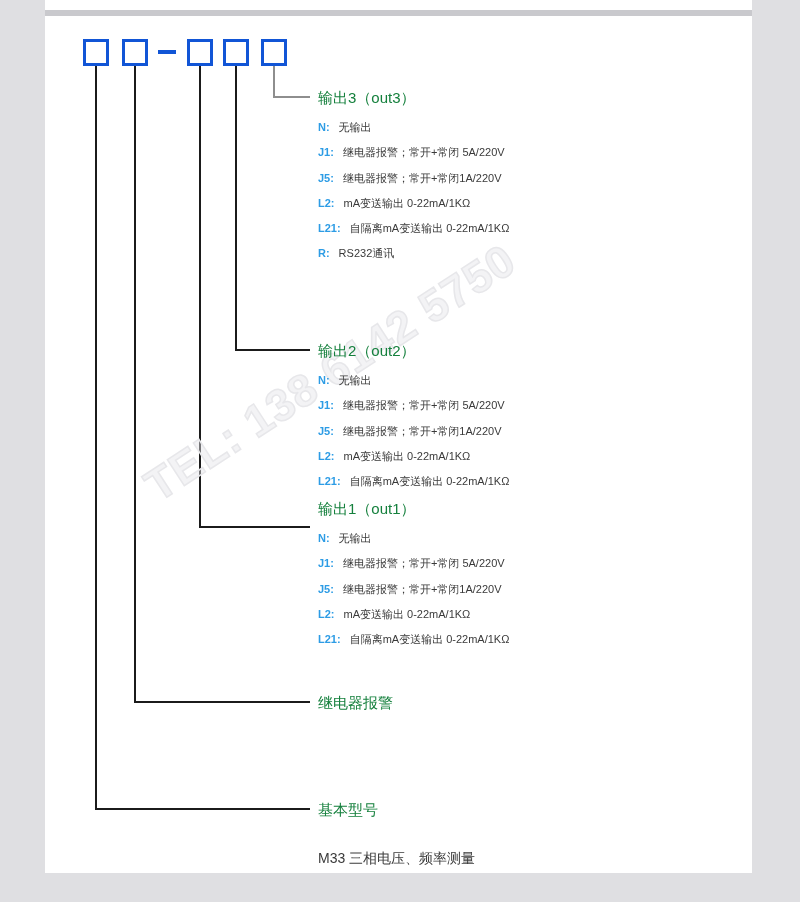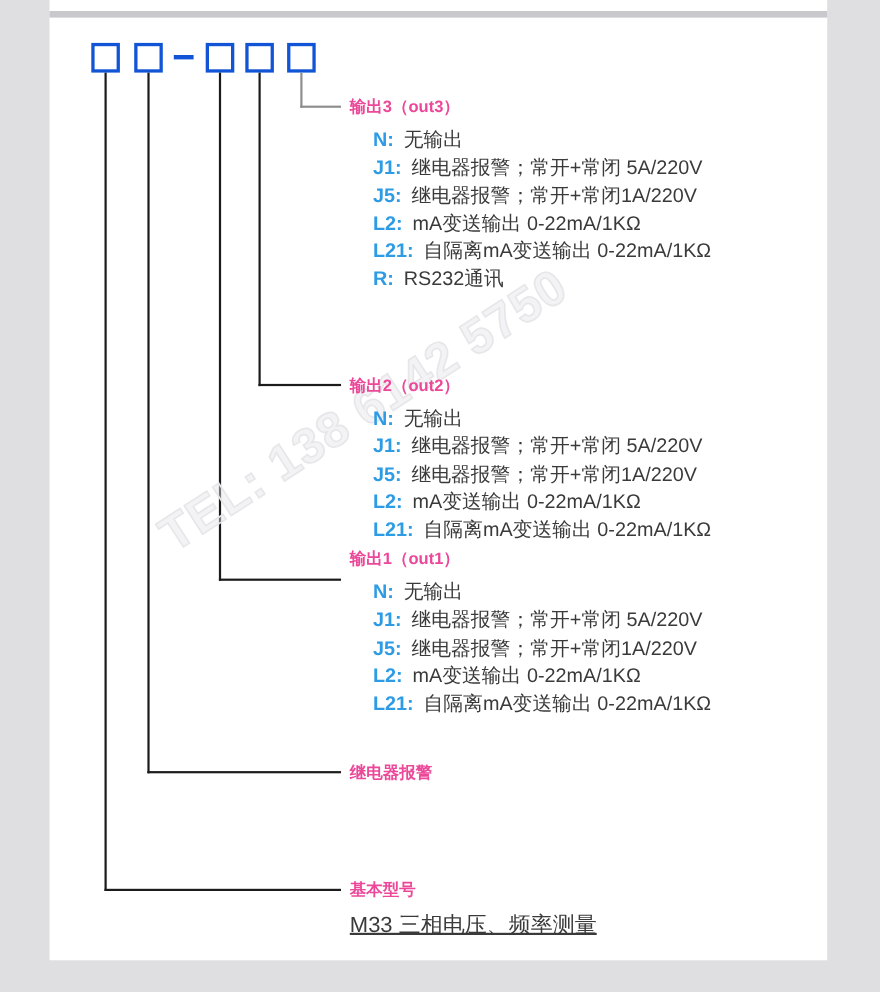--- a/index.html
+++ b/index.html
@@ -32,33 +32,32 @@
     width:18px; height:4px;
     background:#1155d6;
   }
   
   .vline { position:absolute; width:2px; background:#1b1b1b; }
   .hline { position:absolute; height:2px; background:#1b1b1b; }
   .grayline { background:#8e8e8e; }
   
   .section { position:absolute; left:273px; width:430px; z-index:2; }
   .sec-title {
-    font-size:15px; font-weight:bold; color:#ec4899;
+    font-size:15px; font-weight:normal; color:#15803d;
     height:22px; line-height:22px; white-space:nowrap;
   }
   .items { padding-top:6px; }
   .item {
-    line-height:25.3px; font-size:18px; color:#3a3a3a;
+    line-height:25.3px; font-size:11px; color:#3a3a3a;
     white-space:nowrap;
-    margin-left:21px;
   }
   .code { color:#2d9ce5; font-weight:700; margin-right:9px; }
   .plain-desc {
-    margin-top:9px; font-size:20px; line-height:22px;
-    color:#3a3a3a; white-space:nowrap;text-decoration:underline;
+    margin-top:26px; font-size:14px; line-height:22px;
+    color:#3a3a3a; white-space:nowrap;
   }
   
   .watermark {
     position:absolute; left:70px; top:347px;
     z-index:1;
     font-size:45px; font-weight:bold; letter-spacing:1px;
     white-space:nowrap;
     color:rgba(228,228,232,0.45);
     -webkit-text-stroke:1.5px #e7e7ea;
     transform:rotate(-33deg);

